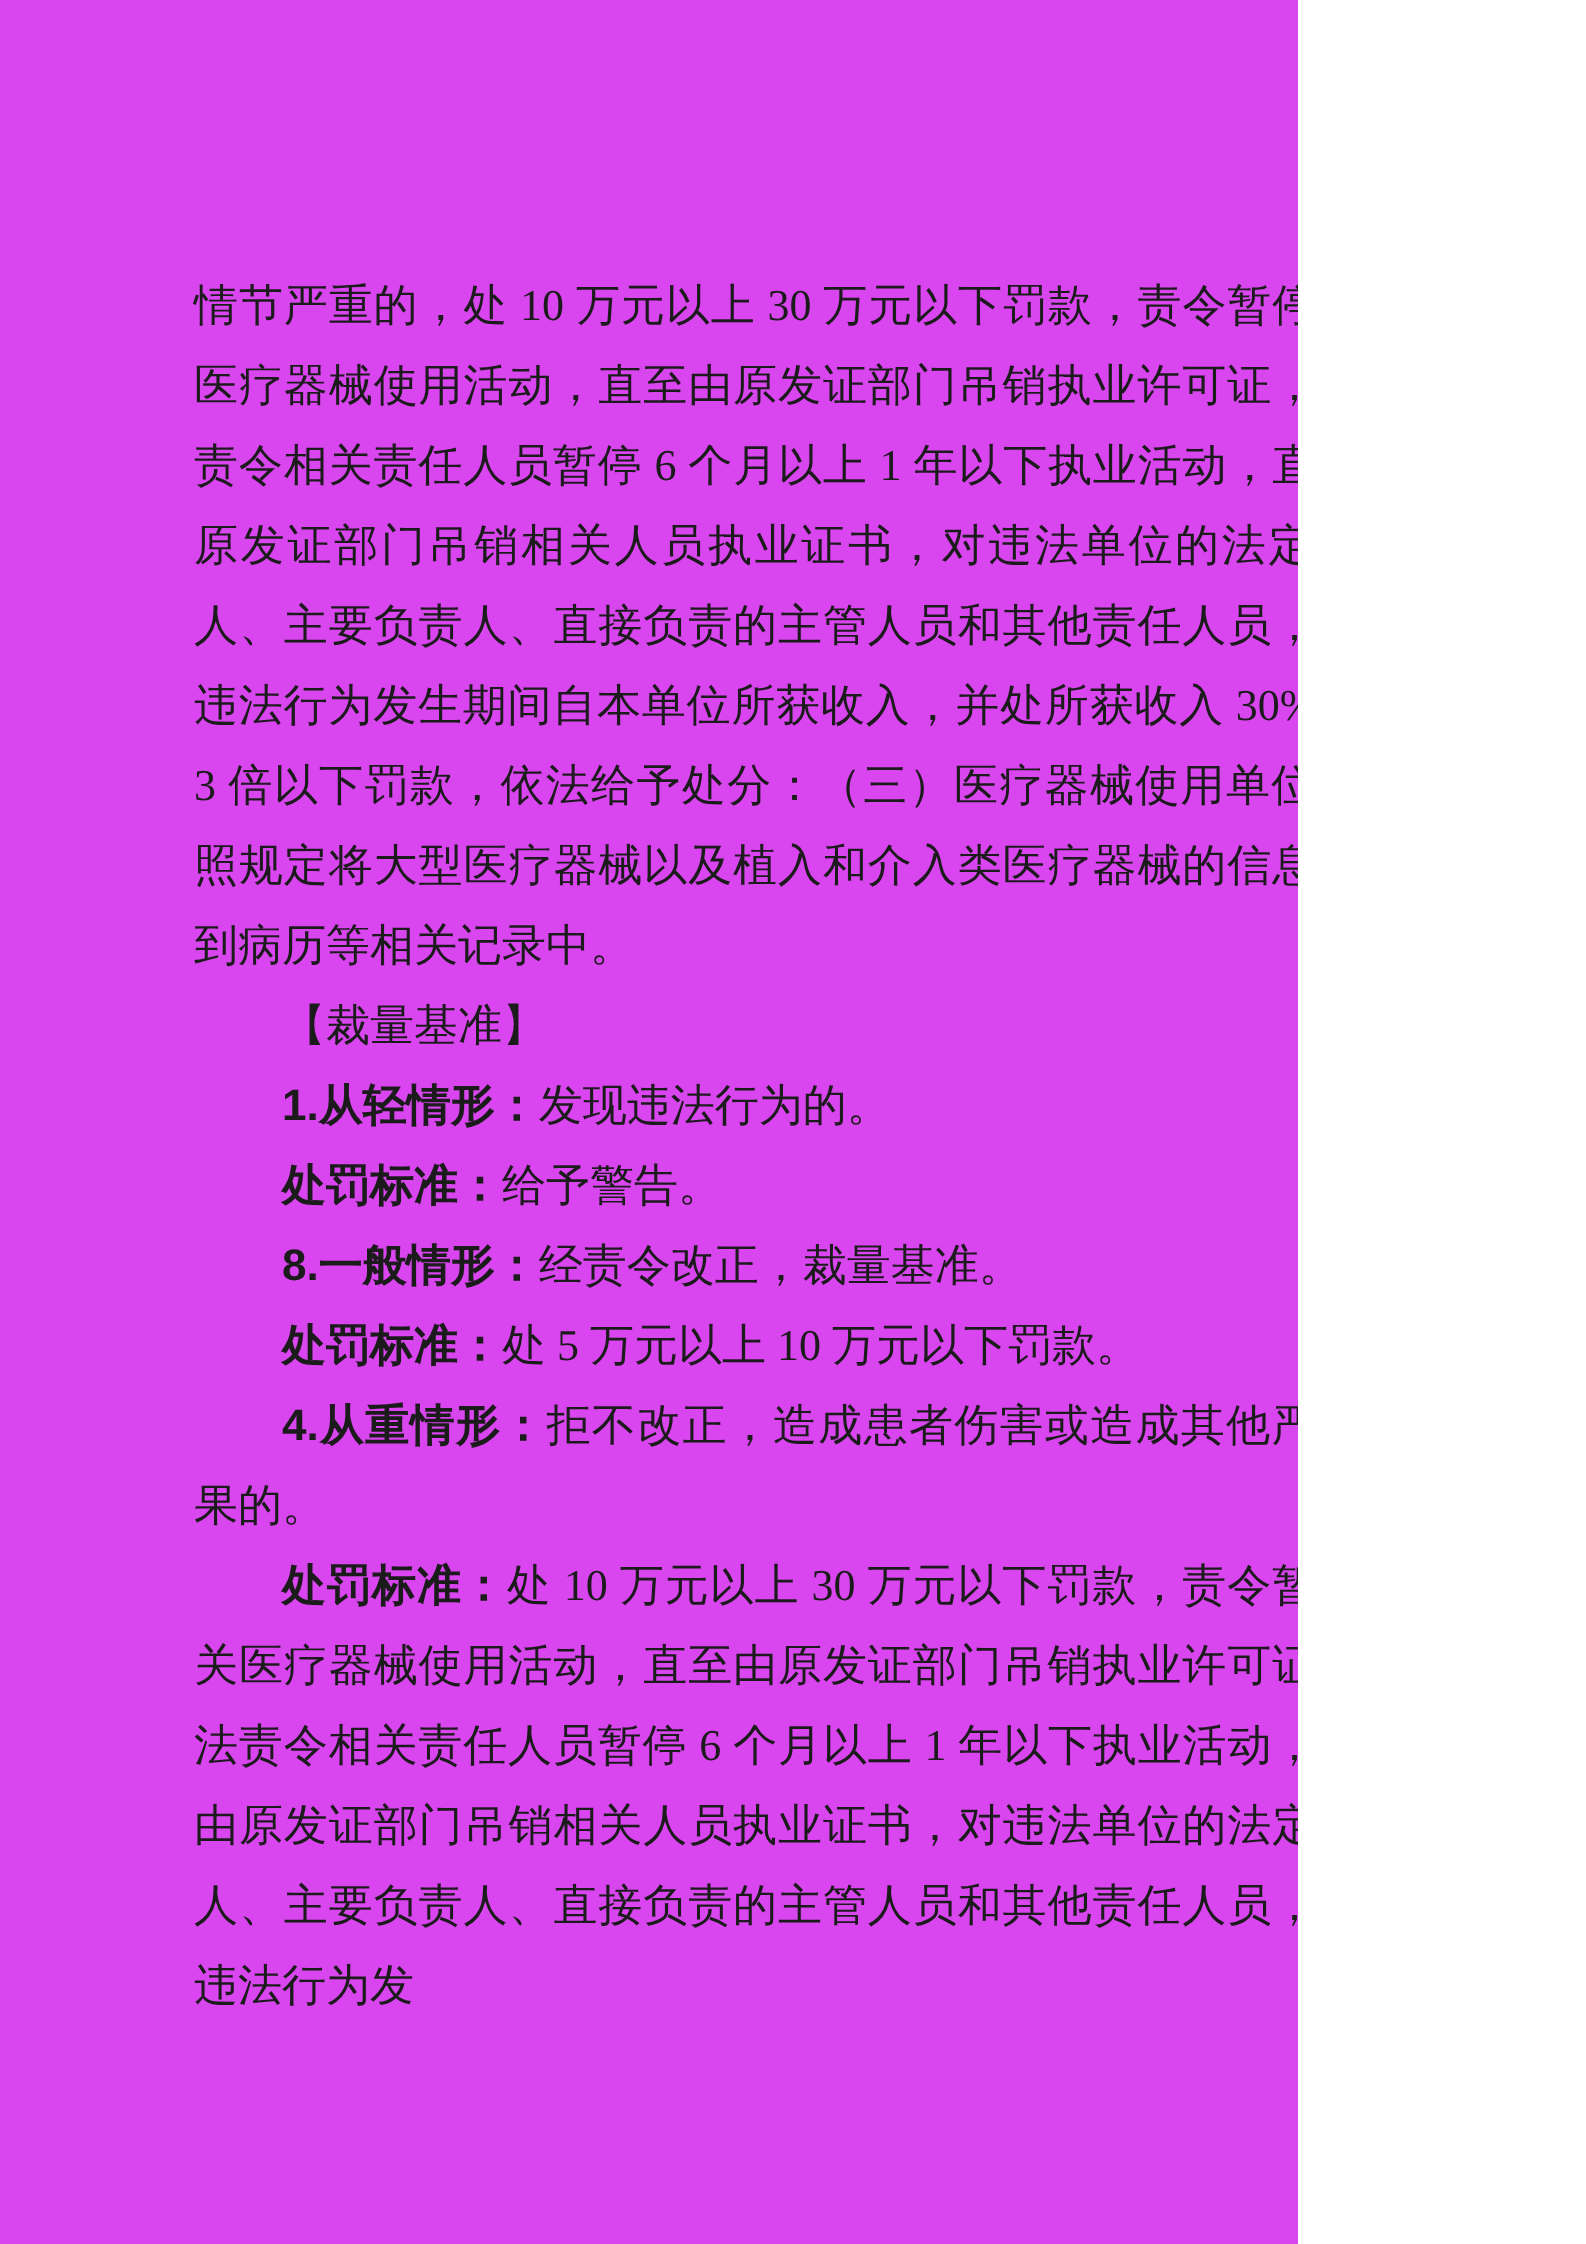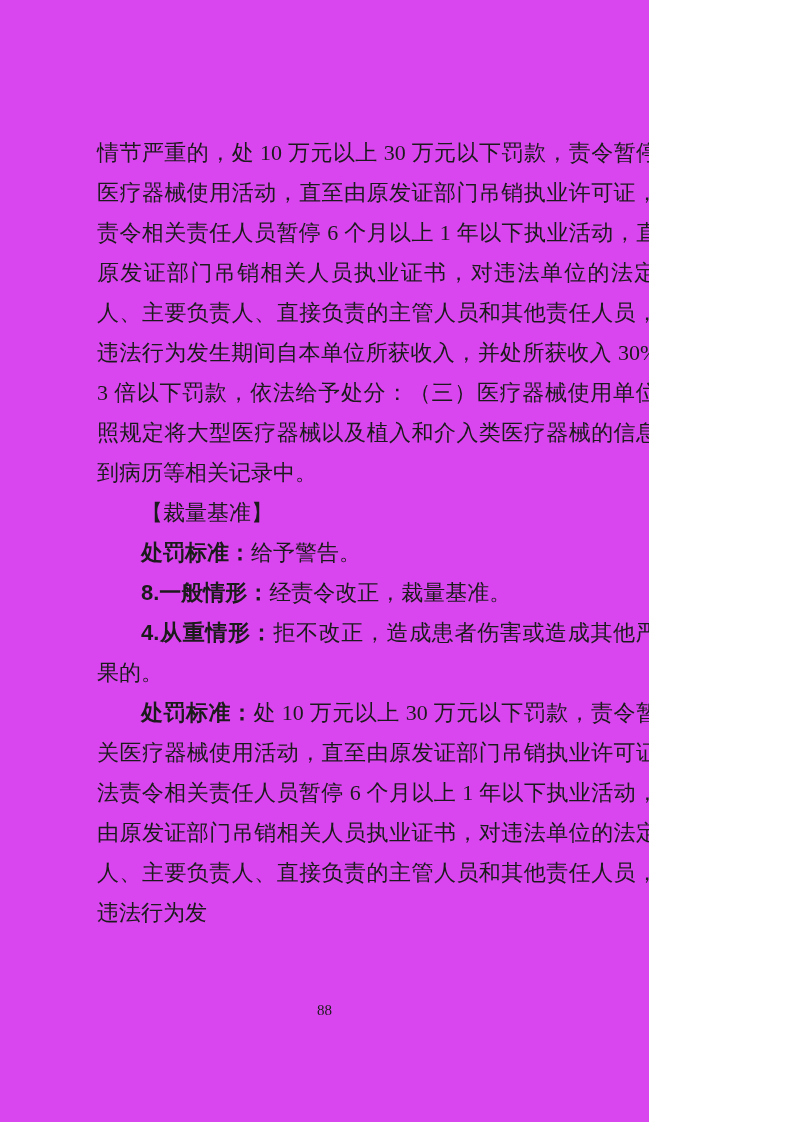--- a/index.html
+++ b/index.html
@@ -58,26 +58,27 @@
 </head>
 <body>
 
 <div class="page">
   <div class="body-text">
 
     <p class="para no-indent">情节严重的，处 10 万元以上 30 万元以下罚款，责令暂停相关医疗器械使用活动，直至由原发证部门吊销执业许可证，依法责令相关责任人员暂停 6 个月以上 1 年以下执业活动，直至由原发证部门吊销相关人员执业证书，对违法单位的法定代表人、主要负责人、直接负责的主管人员和其他责任人员，没收违法行为发生期间自本单位所获收入，并处所获收入 30%以上 3 倍以下罚款，依法给予处分：（三）医疗器械使用单位未按照规定将大型医疗器械以及植入和介入类医疗器械的信息记载到病历等相关记录中。</p>
 
     <p class="para indent heading">【裁量基准】</p>
 
+    <p class="para indent"><span class="label">1.从轻情形：</span><span>发现违法行为的。</span></p>
 
     <p class="para indent"><span class="label">处罚标准：</span><span>给予警告。</span></p>
 
     <p class="para indent"><span class="label">8.一般情形：</span><span>经责令改正，裁量基准。</span></p>
 
+    <p class="para indent"><span class="label">处罚标准：</span><span>处 5 万元以上 10 万元以下罚款。</span></p>
 
     <p class="para indent"><span class="label">4.从重情形：</span><span>拒不改正，造成患者伤害或造成其他严重后果的。</span></p>
 
     <p class="para indent"><span class="label">处罚标准：</span><span>处 10 万元以上 30 万元以下罚款，责令暂停相关医疗器械使用活动，直至由原发证部门吊销执业许可证，依法责令相关责任人员暂停 6 个月以上 1 年以下执业活动，直至由原发证部门吊销相关人员执业证书，对违法单位的法定代表人、主要负责人、直接负责的主管人员和其他责任人员，没收违法行为发</span></p>
 
   </div>
 
-  <div class="page-number">88</div>
 </div>
 
 </body></html>

